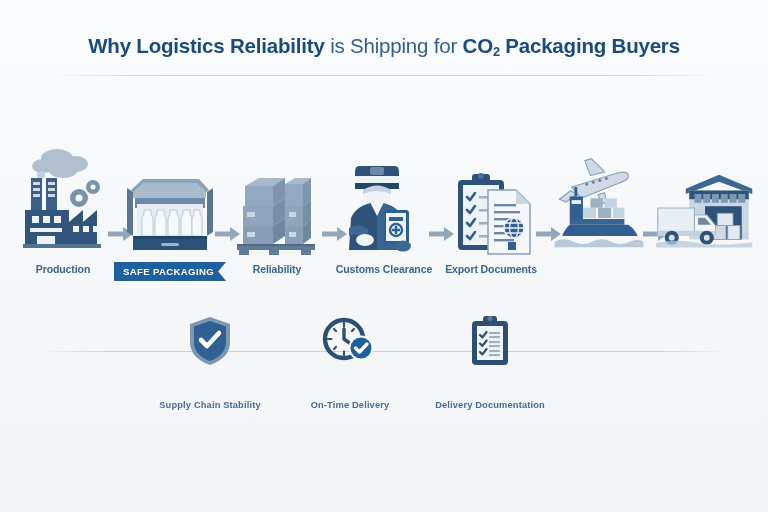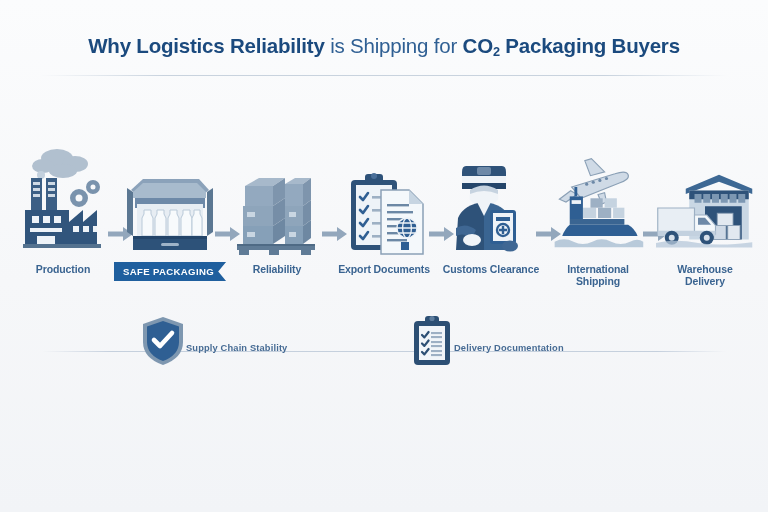--- a/index.html
+++ b/index.html
@@ -71,21 +71,21 @@
   
   .trust-rule {
     position: absolute; left: 42px; top: 351px; width: 684px; height: 1px;
     background: linear-gradient(90deg, rgba(150,170,195,0) 0%, rgba(150,170,195,.5) 10%, rgba(150,170,195,.5) 90%, rgba(150,170,195,0) 100%);
   }
   .trust-row {
     position: absolute; left: 140px; top: 318px; width: 420px; height: 80px;
     display: flex; justify-content: space-between; align-items: flex-start;
   }
   .trust {
-    width: 150px; display: flex; flex-direction: row; align-items: center;
+    width: 150px; display: flex; flex-direction: column; align-items: center; gap: 23px;
   }
   .trust-art {
     height: 46px; display: flex; align-items: center; justify-content: center;
     position: relative; z-index: 2;
   }
   .trust-label {
     margin-top: 13px;
     font-size: 9.3px; font-weight: bold; letter-spacing: .15px;
     color: #466b94; text-align: center; white-space: nowrap;
   }
@@ -207,66 +207,20 @@
           <g fill="#5f7b96">
             <path d="M6 72 h78 v6 H6 Z"></path>
             <path d="M8 78 h10 v5 H8 Z"></path>
               <path d="M38 78 h10 v5 H38 Z"></path>
               <path d="M70 78 h10 v5 H70 Z"></path>
           </g>
           <path d="M6 72 h78 v2 H6 Z" fill="#4e6a85"></path>
         </svg>
       </div>
       <div class="step-label">Reliability</div>
-      <svg class="arrow" style="left:94px" viewBox="0 0 26 16">
-        <path d="M0 5.5 h15 V1 l10 7 l-10 7 v-4.5 H0 Z" fill="#93a7bc"></path>
-      </svg>
-    </div>
-
-    <div class="step">
-      <div class="step-art">
-        <svg width="94" height="86" viewBox="0 0 94 86">
-          <rect x="14" y="10" width="46" height="70" rx="4" fill="#2e5279"></rect>
-          <rect x="19" y="15" width="36" height="60" fill="#eef3f8"></rect>
-          <rect x="28" y="4" width="18" height="10" rx="3" fill="#2e5279"></rect>
-          <circle cx="37" cy="6" r="3" fill="#4a6f99"></circle>
-          <g stroke="#2f5f93" stroke-width="2.6" fill="none" stroke-linecap="round" stroke-linejoin="round">
-            <path d="M23 27 l3 3 l5 -7"></path>
-            <path d="M23 40 l3 3 l5 -7"></path>
-            <path d="M23 53 l3 3 l5 -7"></path>
-            <path d="M23 66 l3 3 l5 -7"></path>
-          </g>
-          <g fill="#9db0c4">
-            <rect x="35" y="26" width="17" height="2.6"></rect>
-              <rect x="35" y="39" width="17" height="2.6"></rect>
-            <rect x="35" y="52" width="17" height="2.6"></rect>
-              <rect x="35" y="65" width="17" height="2.6"></rect>
-          </g>
-          <path d="M44 20 h28 l14 14 v50 H44 Z" fill="#f4f8fb" stroke="#8ba0b6" stroke-width="1.5"></path>
-          <path d="M72 20 l14 14 h-14 Z" fill="#c7d5e2"></path>
-          <g fill="#6c88a5">
-            <rect x="50" y="34" width="22" height="2.4"></rect>
-              <rect x="50" y="41" width="26" height="2.4"></rect>
-            <rect x="50" y="48" width="18" height="2.4"></rect>
-              <rect x="50" y="55" width="24" height="2.4"></rect>
-            <rect x="50" y="62" width="14" height="2.4"></rect>
-              <rect x="50" y="69" width="20" height="2.4"></rect>
-          </g>
-          <g transform="translate(70,58)">
-            <circle r="10" fill="#2f5f93"></circle>
-            <g stroke="#eef3f8" stroke-width="1.3" fill="none">
-              <circle r="10"></circle>
-              <ellipse rx="4.4" ry="10"></ellipse>
-              <path d="M-10 0 h20 M-8.6 -5 h17.2 M-8.6 5 h17.2"></path>
-            </g>
-          </g>
-          <rect x="64" y="72" width="8" height="8" fill="#2f5f93"></rect>
-        </svg>
-      </div>
-      <div class="step-label">Export Documents</div>
       <svg class="arrow" style="left:94px" viewBox="0 0 26 16">
         <path d="M0 5.5 h15 V1 l10 7 l-10 7 v-4.5 H0 Z" fill="#93a7bc"></path>
       </svg>
     </div>
 
     <div class="step">
       <div class="step-art">
         <svg width="94" height="100" viewBox="0 0 94 100">
           <path d="M18 26 h44 v7 H18 Z" fill="#24456a"></path>
           <path d="M22 10 h36 q4 0 4 6 v10 H18 V16 q0 -6 4 -6 Z" fill="#2e5279"></path>
@@ -290,20 +244,66 @@
         </svg>
       </div>
       <div class="step-label">Customs Clearance</div>
       <svg class="arrow" style="left:94px" viewBox="0 0 26 16">
         <path d="M0 5.5 h15 V1 l10 7 l-10 7 v-4.5 H0 Z" fill="#93a7bc"></path>
       </svg>
     </div>
 
     <div class="step">
       <div class="step-art">
+        <svg width="94" height="86" viewBox="0 0 94 86">
+          <rect x="14" y="10" width="46" height="70" rx="4" fill="#2e5279"></rect>
+          <rect x="19" y="15" width="36" height="60" fill="#eef3f8"></rect>
+          <rect x="28" y="4" width="18" height="10" rx="3" fill="#2e5279"></rect>
+          <circle cx="37" cy="6" r="3" fill="#4a6f99"></circle>
+          <g stroke="#2f5f93" stroke-width="2.6" fill="none" stroke-linecap="round" stroke-linejoin="round">
+            <path d="M23 27 l3 3 l5 -7"></path>
+            <path d="M23 40 l3 3 l5 -7"></path>
+            <path d="M23 53 l3 3 l5 -7"></path>
+            <path d="M23 66 l3 3 l5 -7"></path>
+          </g>
+          <g fill="#9db0c4">
+            <rect x="35" y="26" width="17" height="2.6"></rect>
+              <rect x="35" y="39" width="17" height="2.6"></rect>
+            <rect x="35" y="52" width="17" height="2.6"></rect>
+              <rect x="35" y="65" width="17" height="2.6"></rect>
+          </g>
+          <path d="M44 20 h28 l14 14 v50 H44 Z" fill="#f4f8fb" stroke="#8ba0b6" stroke-width="1.5"></path>
+          <path d="M72 20 l14 14 h-14 Z" fill="#c7d5e2"></path>
+          <g fill="#6c88a5">
+            <rect x="50" y="34" width="22" height="2.4"></rect>
+              <rect x="50" y="41" width="26" height="2.4"></rect>
+            <rect x="50" y="48" width="18" height="2.4"></rect>
+              <rect x="50" y="55" width="24" height="2.4"></rect>
+            <rect x="50" y="62" width="14" height="2.4"></rect>
+              <rect x="50" y="69" width="20" height="2.4"></rect>
+          </g>
+          <g transform="translate(70,58)">
+            <circle r="10" fill="#2f5f93"></circle>
+            <g stroke="#eef3f8" stroke-width="1.3" fill="none">
+              <circle r="10"></circle>
+              <ellipse rx="4.4" ry="10"></ellipse>
+              <path d="M-10 0 h20 M-8.6 -5 h17.2 M-8.6 5 h17.2"></path>
+            </g>
+          </g>
+          <rect x="64" y="72" width="8" height="8" fill="#2f5f93"></rect>
+        </svg>
+      </div>
+      <div class="step-label">Export Documents</div>
+      <svg class="arrow" style="left:94px" viewBox="0 0 26 16">
+        <path d="M0 5.5 h15 V1 l10 7 l-10 7 v-4.5 H0 Z" fill="#93a7bc"></path>
+      </svg>
+    </div>
+
+    <div class="step">
+      <div class="step-art">
         <svg width="104" height="106" viewBox="0 0 104 106">
           <g fill="#cfdae6" stroke="#8ba0b6" stroke-width="1.2">
             <path d="M24 36 l46 -14 q12 -4 14 1 q2 5 -10 9 l-40 16 Z"></path>
             <path d="M44 24 l-6 -16 l7 -2 l14 14 Z"></path>
             <path d="M30 44 l-12 8 l-7 -3 l12 -9 Z"></path>
             <path d="M52 44 l4 10 l5 -2 l-2 -10 Z"></path>
           </g>
           <g fill="#6d89a8">
             <circle cx="40" cy="33" r="1.7"></circle>
               <circle cx="47" cy="31" r="1.7"></circle>
@@ -320,21 +320,20 @@
             <rect x="59" y="48" width="13" height="10" fill="#c5d3e0"></rect>
           </g>
           <path d="M22 46 h14 v24 H22 Z" fill="#2f5f93"></path>
           <rect x="24" y="50" width="10" height="4" fill="#eef3f8"></rect>
           <rect x="27" y="36" width="3" height="10" fill="#2f5f93"></rect>
           <g fill="#a9bed2" opacity=".8">
             <path d="M6 94 q10 -5 20 0 q10 5 20 0 q10 -5 20 0 q10 5 20 0 q8 -4 14 0 v6 H6 Z"></path>
           </g>
         </svg>
       </div>
-      <div class="step-label">International Shipping</div>
       <svg class="arrow" style="left:94px" viewBox="0 0 26 16">
         <path d="M0 5.5 h15 V1 l10 7 l-10 7 v-4.5 H0 Z" fill="#93a7bc"></path>
       </svg>
     </div>
 
     <div class="step">
       <div class="step-art">
         <svg width="112" height="96" viewBox="0 0 112 96">
           <path d="M34 26 l38 -16 l38 16 v6 l-38 -14 l-38 14 Z" fill="#3d6894"></path>
           <path d="M38 28 h68 v56 H38 Z" fill="#c9d7e4"></path>
@@ -357,39 +356,54 @@
           <path d="M44 56 h14 l10 12 v10 H44 Z" fill="#f4f8fb" stroke="#9db0c4" stroke-width="1.3"></path>
           <path d="M48 59 h8 l7 8 h-15 Z" fill="#6d89a8"></path>
           <rect x="2" y="74" width="66" height="6" fill="#c3d1df"></rect>
           <circle cx="18" cy="82" r="8" fill="#2e5279"></circle>
             <circle cx="18" cy="82" r="3.4" fill="#d7e0ea"></circle>
           <circle cx="58" cy="82" r="8" fill="#2e5279"></circle>
             <circle cx="58" cy="82" r="3.4" fill="#d7e0ea"></circle>
           <path d="M0 88 q22 -5 48 0 q26 4 62 -1 v6 H0 Z" fill="#b7c8d9" opacity=".75"></path>
         </svg>
       </div>
-      <div class="step-label">Warehouse Delivery</div>
     </div>
 
   </div>
 
   <div class="trust-rule"></div>
   <div class="trust-row">
 
     <div class="trust">
       <div class="trust-art">
         <svg width="46" height="52" viewBox="0 0 46 52">
           <path d="M23 2 L43 9 v18 q0 16 -20 23 Q3 43 3 27 V9 Z" fill="#7e97b0"></path>
           <path d="M23 6 L39 11.5 v15.5 q0 13 -16 19 Q7 40 7 27 V11.5 Z" fill="#2f5f93"></path>
           <path d="M14 25 l6 6 l12 -13" stroke="#ffffff" stroke-width="4.6" fill="none" stroke-linecap="round" stroke-linejoin="round"></path>
         </svg>
       </div>
       <div class="trust-label">Supply Chain Stability</div>
     </div>
 
+    <div class="trust">
+      <div class="trust-art">
+        <svg width="56" height="50" viewBox="0 0 56 50">
+          <circle cx="22" cy="23" r="19" fill="none" stroke="#2c4f74" stroke-width="4.4"></circle>
+          <g stroke="#2c4f74" stroke-width="2.2" stroke-linecap="round">
+            <path d="M22 7 v3.5 M22 35.5 v3.5 M6 23 h3.5 M34.5 23 h3.5"></path>
+            <path d="M12 13 l2 2 M32 13 l-2 2 M12 33 l2 -2 M32 33 l-2 -2"></path>
+          </g>
+          <path d="M22 13 v10 l7 5" stroke="#2c4f74" stroke-width="3.4" fill="none" stroke-linecap="round" stroke-linejoin="round"></path>
+          <circle cx="39" cy="32" r="12.5" fill="#f6f7f9"></circle>
+          <circle cx="39" cy="32" r="10.5" fill="#1f5f9e"></circle>
+          <path d="M33.5 32 l4 4 l7.5 -8" stroke="#ffffff" stroke-width="3.4" fill="none" stroke-linecap="round" stroke-linejoin="round"></path>
+        </svg>
+      </div>
+      <div class="trust-label">On-Time Delivery</div>
+    </div>
 
     <div class="trust">
       <div class="trust-art">
         <svg width="44" height="52" viewBox="0 0 44 52">
           <rect x="4" y="6" width="36" height="44" rx="4" fill="#2c4f74"></rect>
           <rect x="9" y="11" width="26" height="34" fill="#f1f5f9"></rect>
           <rect x="15" y="1" width="14" height="9" rx="3" fill="#2c4f74"></rect>
           <circle cx="22" cy="3.5" r="2.6" fill="#5e7d9e"></circle>
           <g stroke="#2c4f74" stroke-width="2.2" fill="none" stroke-linecap="round" stroke-linejoin="round">
             <path d="M12 20 l2.4 2.4 l4.2 -5.4"></path>

